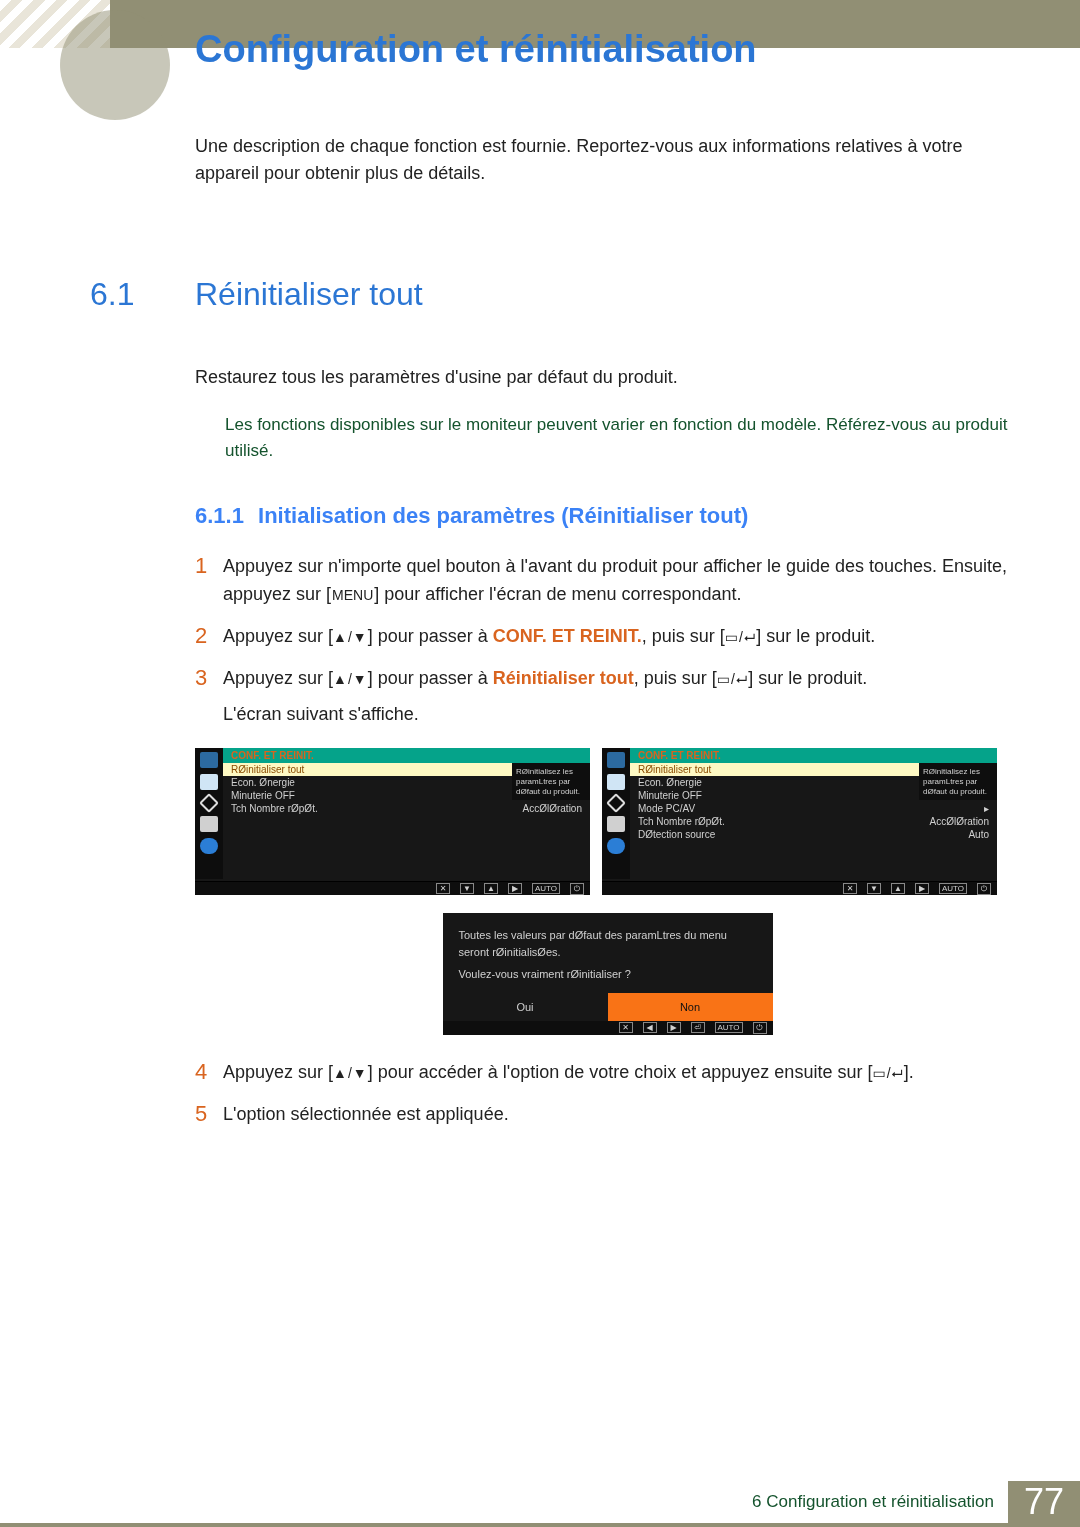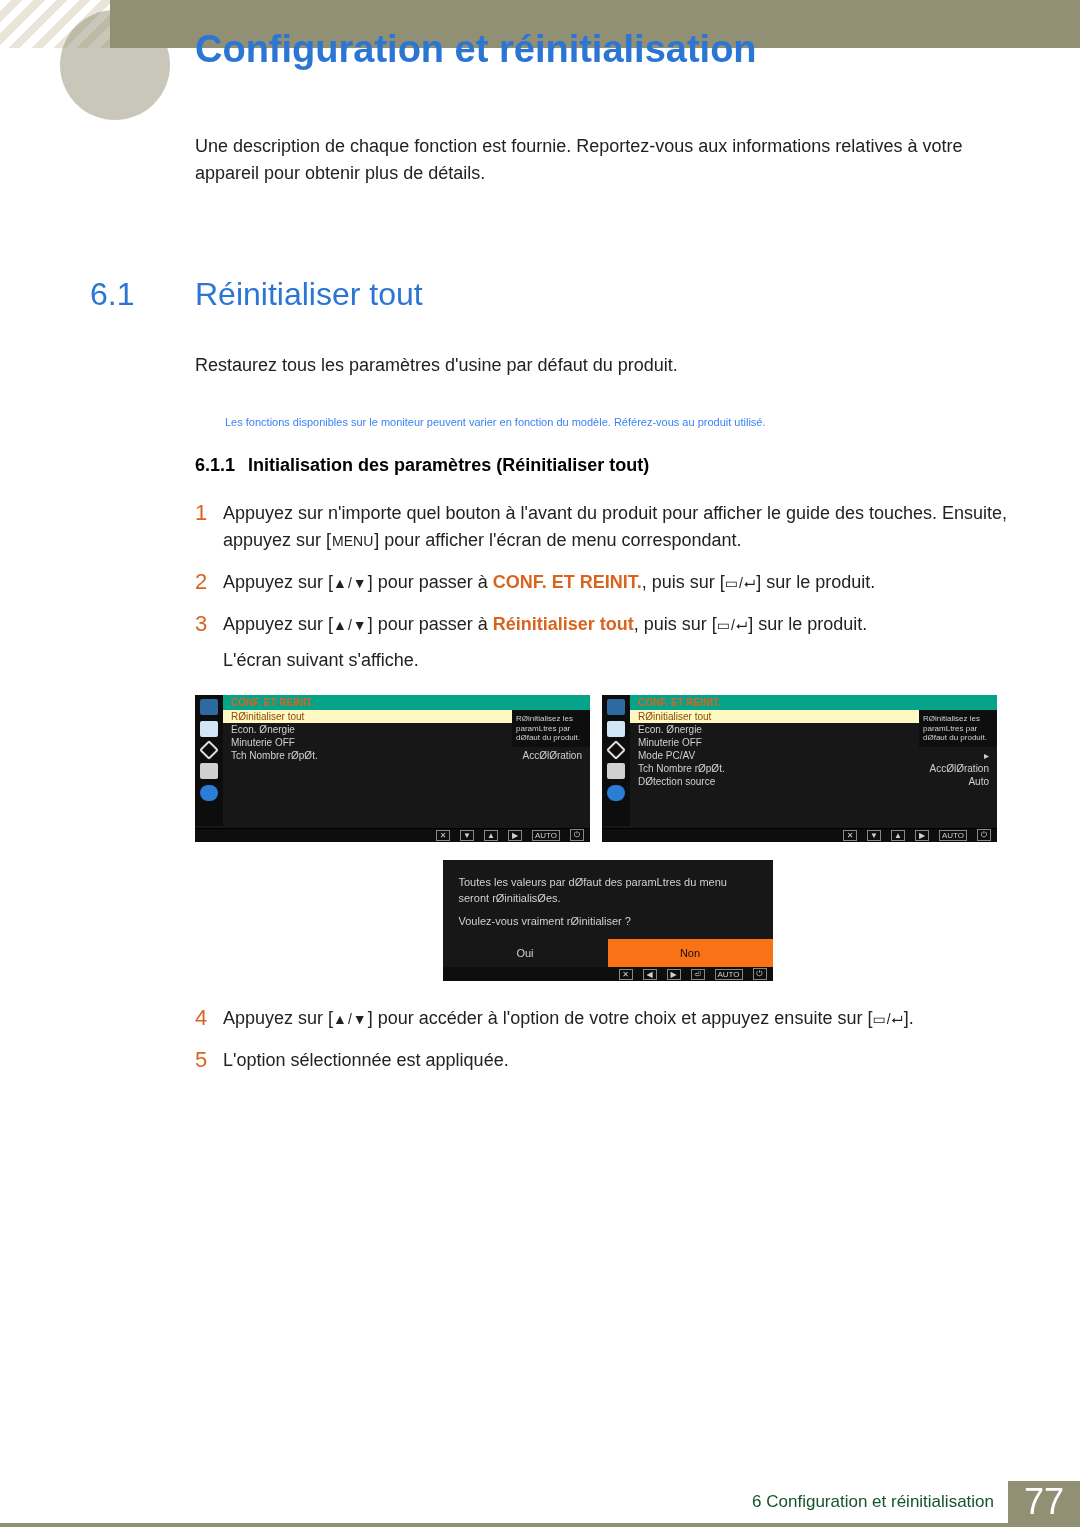--- a/index.html
+++ b/index.html
@@ -48,28 +48,28 @@
   .intro { font-size: 18px; line-height: 1.5; color: #222; margin-top: 43px; }
   .sec-num {
     position: absolute; left: -105px;
     font-size: 32px; color: #2b76d4;
   }
   .sec-title {
     margin-top: 89px;
     font-size: 32px; color: #2b76d4;
     position: relative;
   }
-  .para { margin-top: 42px; font-size: 18px; color:#222; }
+  .para { margin-top: 54px; font-size: 18px; color:#222; }
   .note {
-    margin: 38px 0 0 30px;
-    font-size: 11px; color:#3b82f6; line-height:1.5;
+    margin: 24px 0 0 30px;
+    font-size: 17px; color:#14532d; line-height:1.5;
   }
   .subsec {
-    margin-top: 24px;
-    font-size: 18px; font-weight:700; color:#000000;
+    margin-top: 40px;
+    font-size: 22px; font-weight:700; color:#3b82f6;
   }
   .subsec .num { margin-right: 8px; }
   .steps { margin-top: 24px; }
   .step { display:flex; margin-top: 14px; position:relative; }
   .step .sn {
     width: 28px;
     font-size: 22px; color: #d9641f;
     flex-shrink:0;
   }
   .step .stx { font-size: 18px; line-height:1.55; color:#222; }

